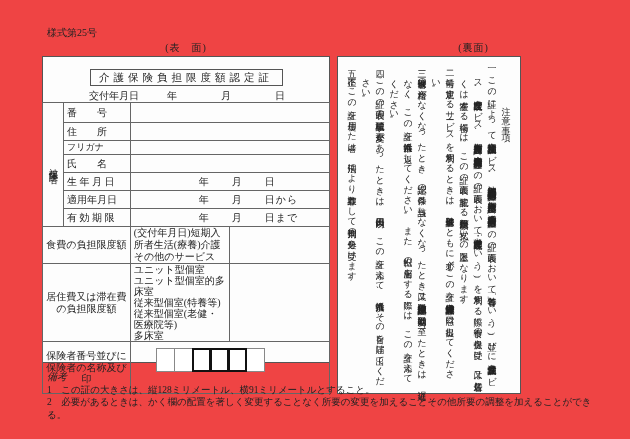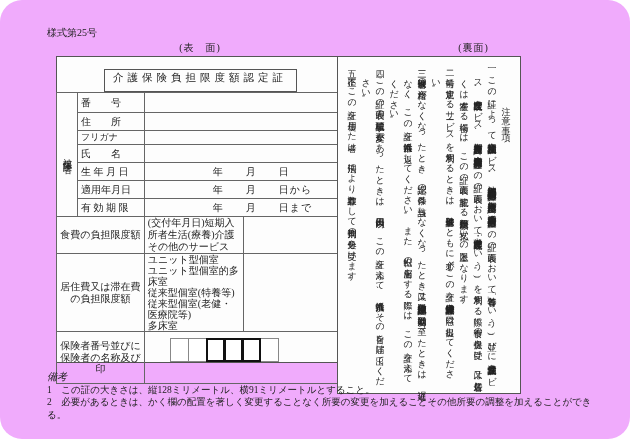--- a/index.html
+++ b/index.html
@@ -1,34 +1,33 @@
 <!DOCTYPE html>
 <html><head>
 <meta charset="utf-8">
 <style>
   html,body { margin:0; padding:0; }
   .page {
     position: relative;
     width: 630px; height: 439px;
-    background: #f0abfc;
+    background: #ef4444;
     color: #222;
     font-family: "Liberation Serif", "DejaVu Serif", serif;
     overflow: hidden;
-    border-radius: 22px;
   }
   .form-number { position:absolute; left:47px; top:26px; font-size:10px; }
 
   
-  .front-wrap { position:absolute; left:56px; top:41px; width:288px; }
+  .front-wrap { position:absolute; left:42px; top:41px; width:288px; }
   .side-label { text-align:center; font-size:10px; height:15px; letter-spacing:1px; }
   .front-box { border:1px solid #555; height:307px; box-sizing:border-box; background:#fdfdfd; }
   .cert-title {
     width:193px; margin:12px auto 0; border:1px solid #555;
     text-align:center; font-size:10.5px; letter-spacing:4px;
-    padding:1px 0 6px; box-sizing:border-box; white-space:nowrap;
+    padding:1px 0 0; box-sizing:border-box; white-space:nowrap;
   }
   .issue-row { font-size:10px; padding:3px 0 2px 46px; height:16px; box-sizing:border-box; }
   .issue-row .g1 { margin-left:28px; }
   .issue-row .g2 { margin-left:44px; }
 
   table.front-table { border-collapse:collapse; width:288px; table-layout:fixed; margin-left:-1px;padding-left:16px; }
   table.front-table td { border:1px solid #666; padding:0 3px; font-size:10px; vertical-align:middle; box-sizing:border-box; }
   td.grp { width:18px; }
   td.lbl { width:57px; padding-left:5px; letter-spacing:0; }
   td.c3  { width:170px; }
@@ -64,20 +63,23 @@
 <body>
 
 <div class="page">
 
   <div class="form-number">様式第25号</div>
 
   <div class="front-wrap">
     <div class="side-label">(表　面)</div>
     <div class="front-box">
       <div class="cert-title">介護保険負担限度額認定証</div>
+      <div class="issue-row">
+        <span>交付年月日</span><span class="g1">年</span><span class="g2">月</span><span class="g2">日</span>
+      </div>
       <table class="front-table">
         <tbody>
             <tr style="height:20px">
           <td class="grp" rowspan="7">
             <span class="vtext">被保険者</span>
           </td>
           <td class="lbl">番　　号</td>
           <td class="c3" colspan="2"></td>
         </tr>
         <tr style="height:18px">

